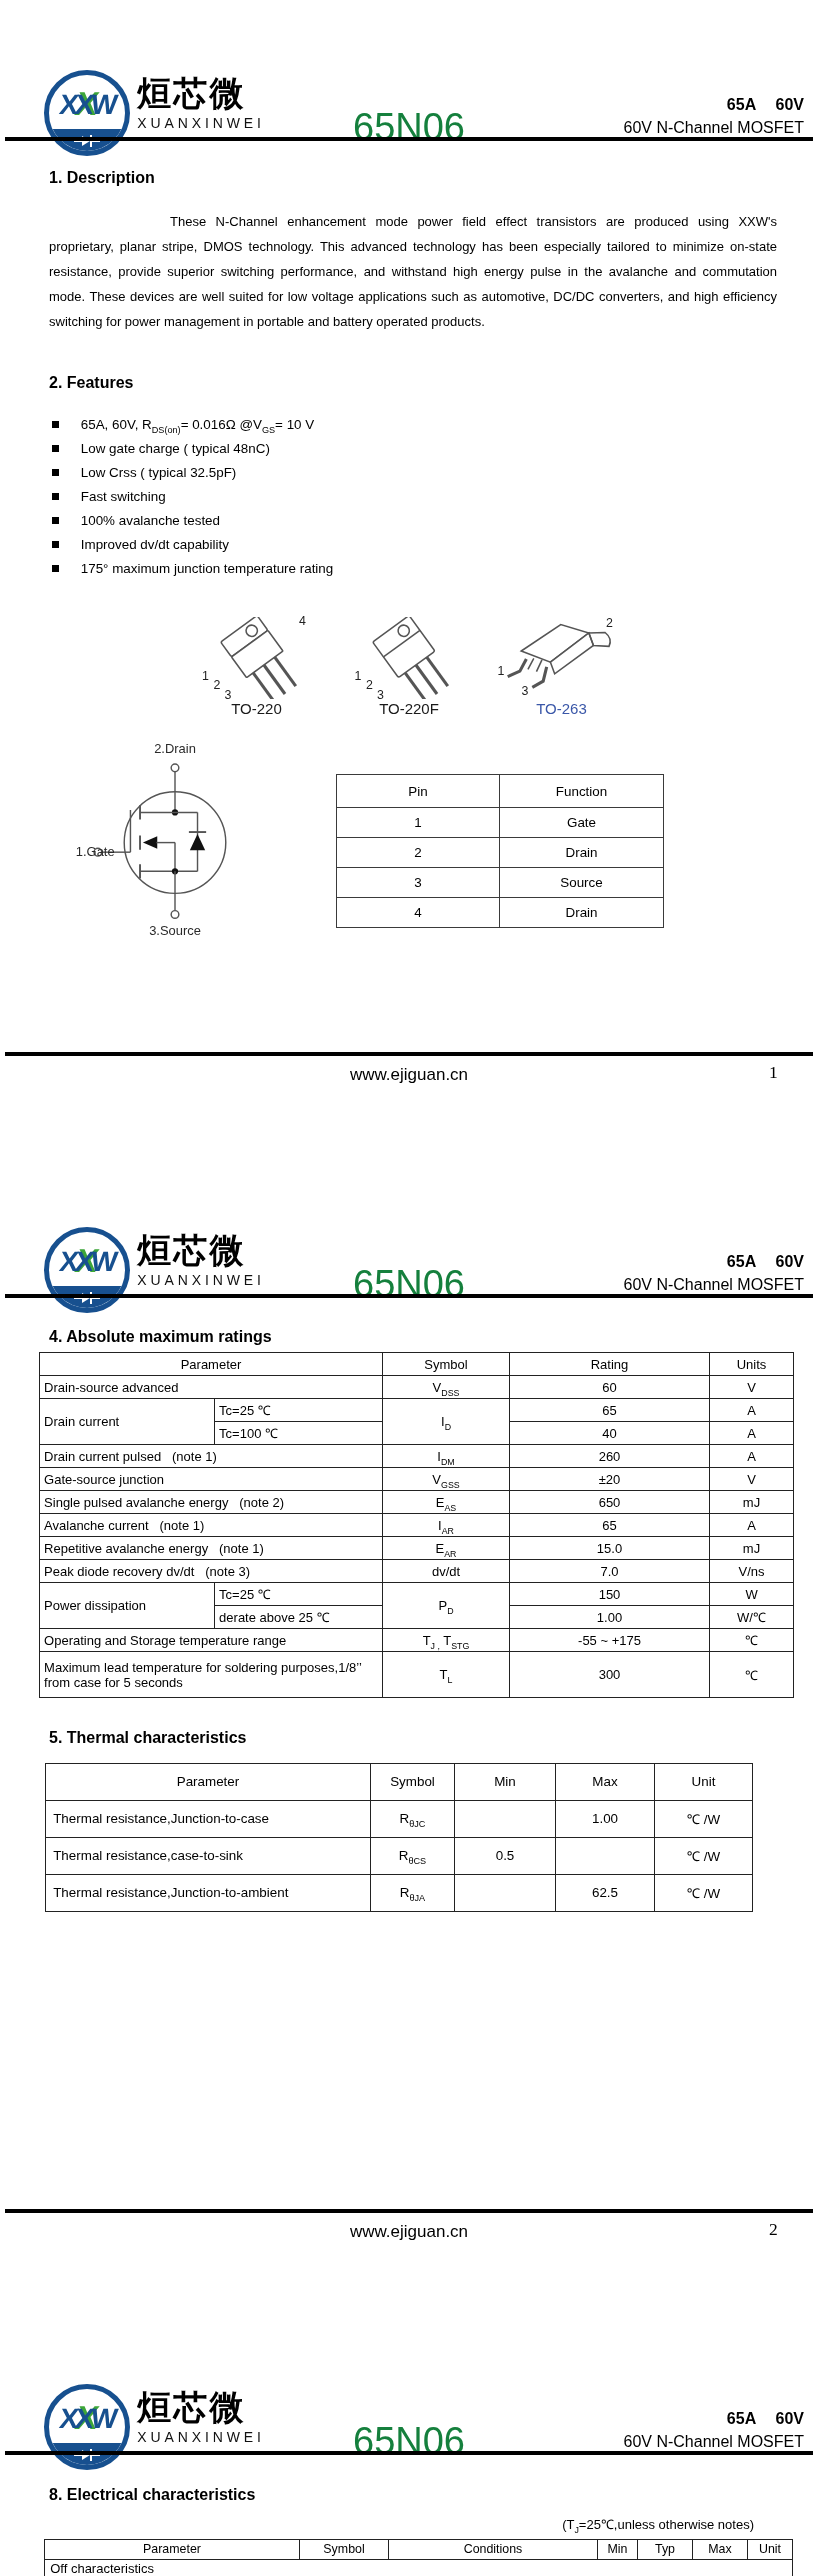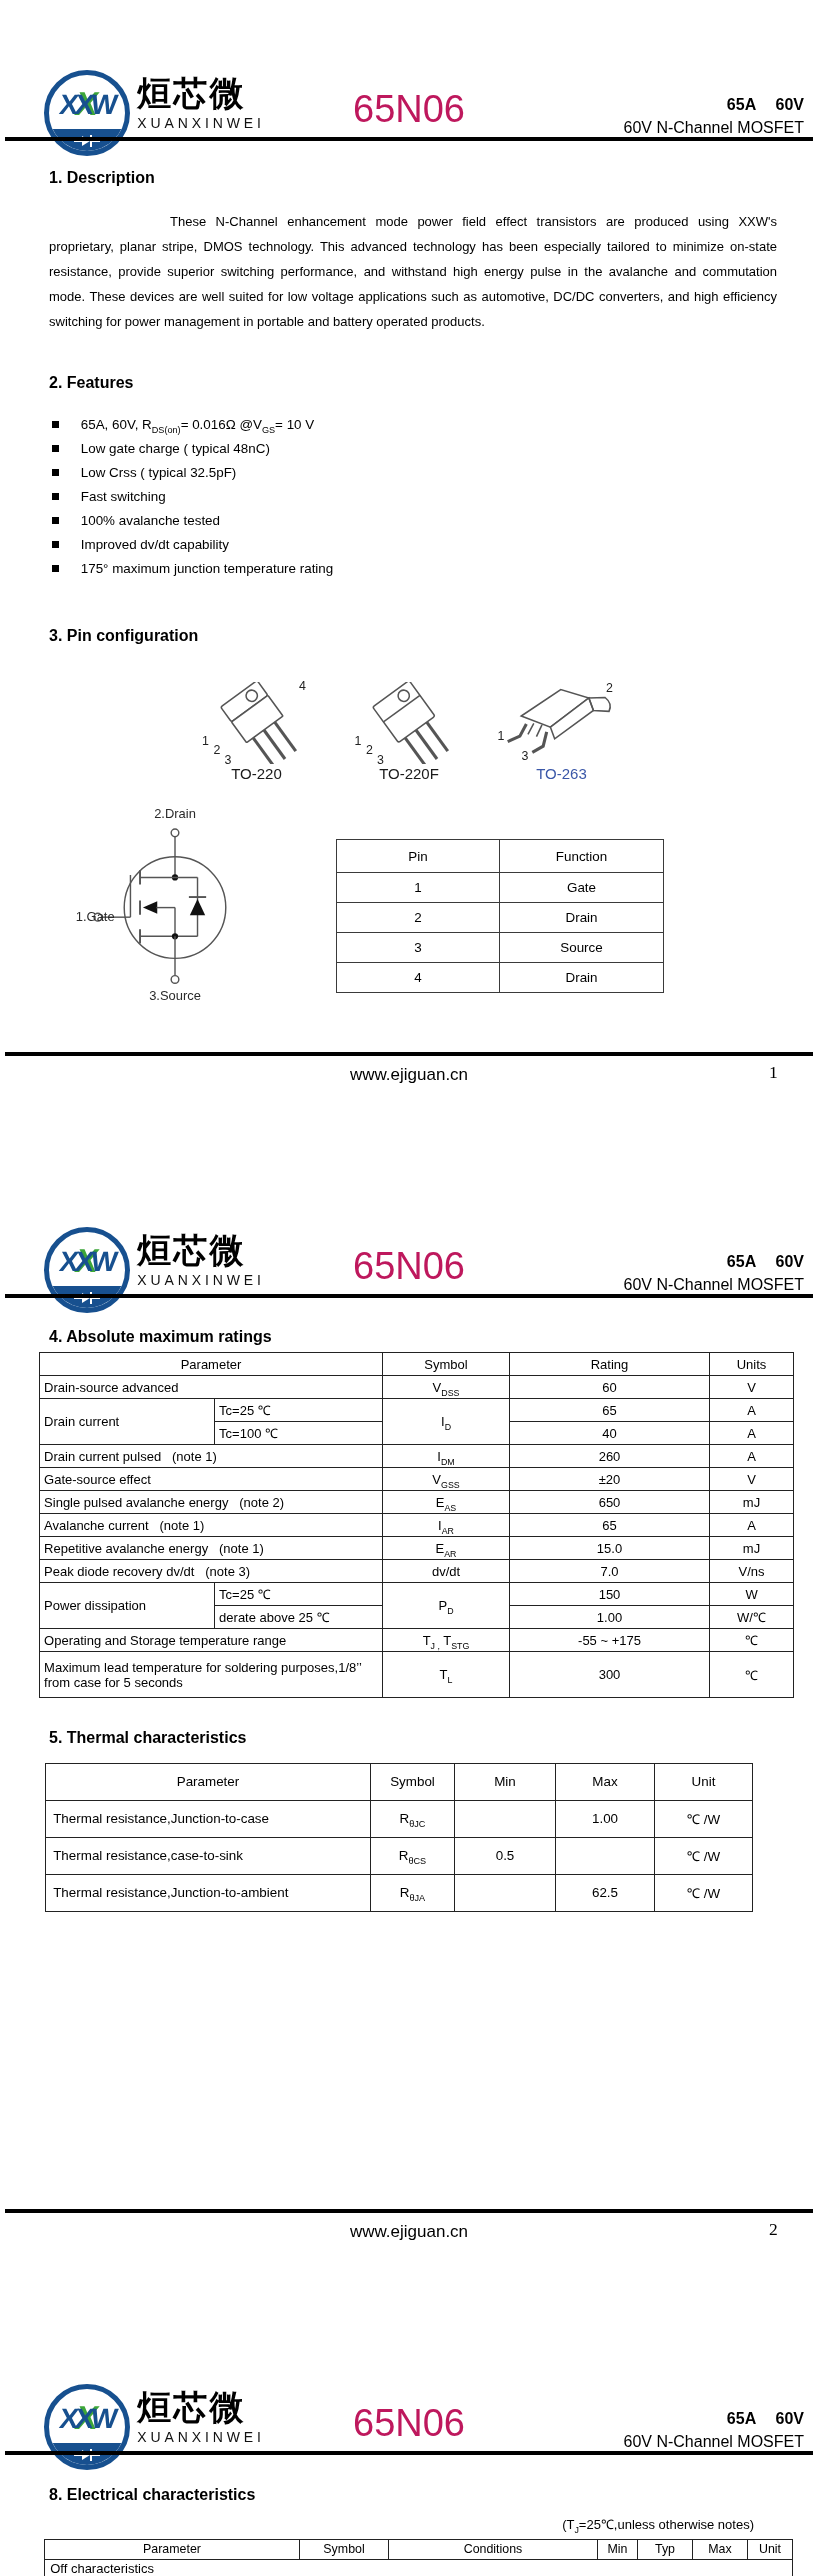--- a/index.html
+++ b/index.html
@@ -13,21 +13,21 @@
   .logo-xgreen{position:absolute;left:50%;top:38%;transform:translate(-50%,-50%) skewX(-12deg);font-size:33px;font-weight:bold;color:#3da639;}
   .logo-xxw{position:absolute;left:50%;top:40%;transform:translate(-50%,-50%) skewX(-8deg);font-size:28px;font-weight:bold;color:#17508f;letter-spacing:-3.1px;}
   .logo-chord{position:absolute;left:-3.1px;right:-3.1px;bottom:-2.1px;height:24px;background:#17508f;border-radius:6.2px 6.2px 50% 50%/4.1px 4.1px 40% 40%;display:flex;align-items:center;justify-content:center;}
   .diode{display:flex;align-items:center;}
   .diode .wire{width:8.2px;height:2.1px;background:#fff;}
   .diode .tri{width:0;height:0;border-top:5.7px solid transparent;border-bottom:5.7px solid transparent;border-left:8.8px solid #fff;}
   .diode .bar{width:2.1px;height:11.3px;background:#fff;}
   .logo-text{margin-left:7.2px;padding-top:5.2px;}
   .logo-cn{font-size:34px;font-weight:bold;color:#000;line-height:1.1;letter-spacing:2.1px;}
   .logo-en{font-size:14px;color:#111;letter-spacing:3.9px;margin-top:2.1px;}
-  .part-title{position:absolute;left:0;right:0;top:90px;text-align:center;font-size:38px;line-height:1;color:#be185d;}
+  .part-title{position:absolute;left:0;right:0;top:108px;text-align:center;font-size:38px;line-height:1;color:#15803d;}
   .rt{position:absolute;right:14px;top:96px;text-align:right;}
   .rt-1{font-size:16px;font-weight:bold;word-spacing:15.5px;}
   .rt-2{font-size:16px;margin-top:4.6px;}
   .rule{position:absolute;left:5.2px;right:5.2px;top:137px;height:4.1px;background:#000;}
   
   .content{position:absolute;top:142px;left:0;right:0;}
   h2.sec{margin:0 0 0 49px;font-size:16px;font-weight:bold;color:#000;}
   .pfoot{position:absolute;left:5.2px;right:5.2px;top:1052px;border-top:4.1px solid #000;}
   .pfoot-url{text-align:center;font-size:17px;margin-top:9.3px;}
   .pfoot-num{position:absolute;right:35px;top:6.2px;font-size:17.5px;font-family:"Liberation Serif",serif;}
@@ -126,21 +126,20 @@
       <li>
           <span class="sq"></span>
           <span>Improved dv/dt capability</span>
         </li>
       <li>
           <span class="sq"></span>
           <span>175° maximum junction temperature rating</span>
         </li>
     </ul>
 
-    <h2 class="sec" style="margin-top:47px;">3. Pin configuration</h2>
 
     <div class="pkg-row">
       <div class="pkg">
         <svg width="134" height="82" viewBox="0 0 260 160">
           <g transform="rotate(-36 130 75)" fill="#fff" stroke="#555" stroke-width="3">
             <rect x="88" y="12" width="88" height="36" rx="4"></rect>
             <circle cx="150" cy="30" r="11"></circle>
             <rect x="88" y="48" width="88" height="50" rx="2"></rect>
             <g stroke-width="6" fill="none">
               <line x1="104" y1="98" x2="104" y2="168"></line>
@@ -330,21 +329,21 @@
         <td>40</td>
         <td>A</td>
       </tr>
       <tr>
         <td colspan="2" class="l">Drain current pulsed&nbsp;&nbsp;&nbsp;(note 1)</td>
         <td>I<sub>DM</sub></td>
         <td>260</td>
         <td>A</td>
       </tr>
       <tr>
-        <td colspan="2" class="l">Gate-source effect</td>
+        <td colspan="2" class="l">Gate-source junction</td>
         <td>V<sub>GSS</sub></td>
         <td>±20</td>
         <td>V</td>
       </tr>
       <tr>
         <td colspan="2" class="l">Single pulsed avalanche energy&nbsp;&nbsp;&nbsp;(note 2)</td>
         <td>E<sub>AS</sub></td>
         <td>650</td>
         <td>mJ</td>
       </tr>

